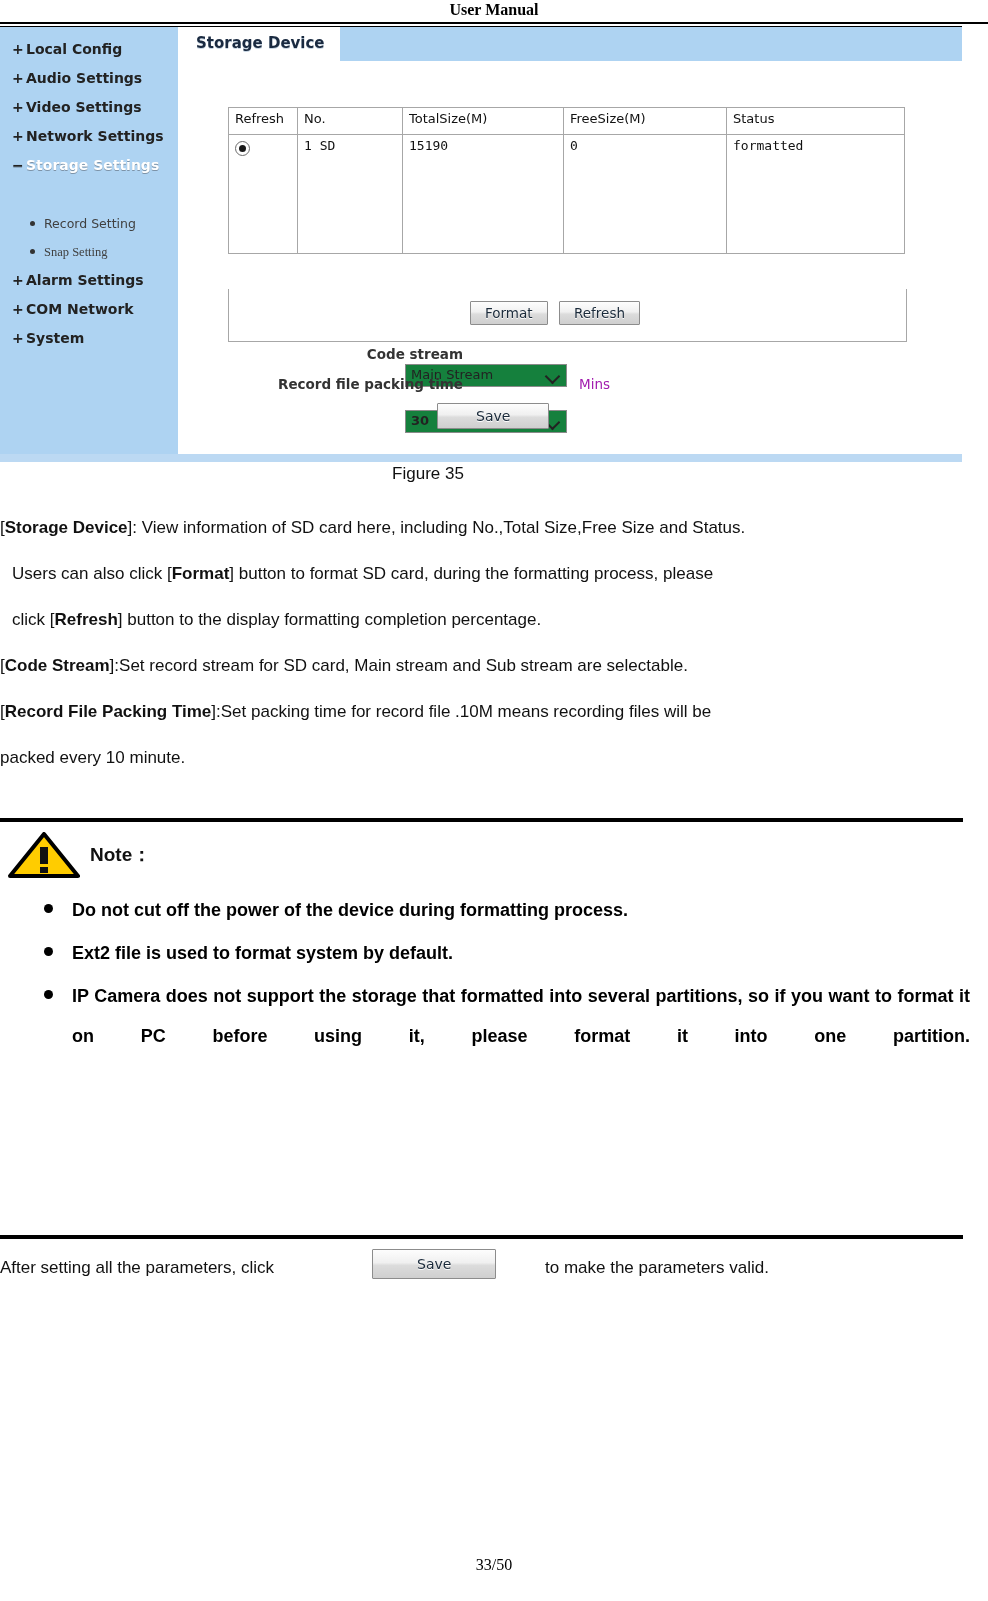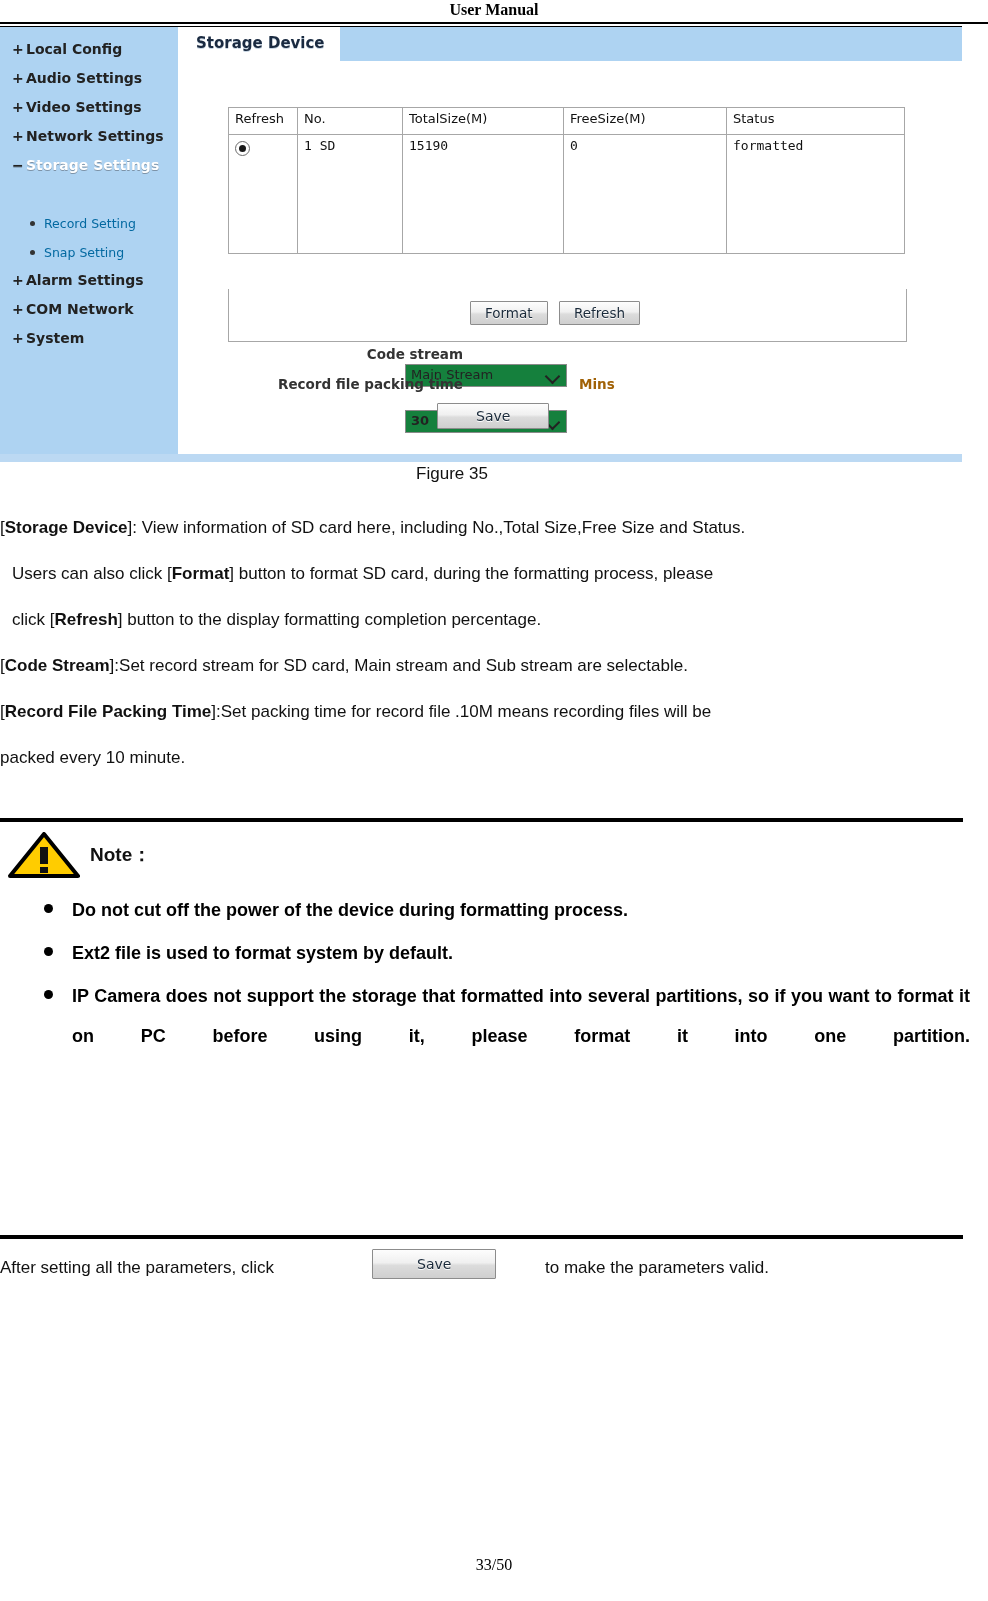--- a/index.html
+++ b/index.html
@@ -40,21 +40,21 @@
     background:#aed3f2;
   }
   .sb-item{
     position:absolute;left:12px;font-size:14px;font-weight:bold;color:#222;
     white-space:nowrap;letter-spacing:0px;
     font-family:"DejaVu Sans", sans-serif;
   }
   .sb-item .pm{display:inline-block;width:14px;color:#222;font-weight:bold;}
   .sb-active{color:#ffffff;text-shadow:0 1px 0 rgba(120,140,160,.9);}
   .sb-sub{
-    position:absolute;left:30px;font-size:12.5px;color:#0369a1;white-space:nowrap;
+    position:absolute;left:30px;font-size:12.5px;color:#404040;white-space:nowrap;
     font-family:"DejaVu Sans", sans-serif;
   }
   .sb-sub .dot{
     display:inline-block;width:5px;height:5px;border-radius:50%;
     background:#333;margin-right:9px;vertical-align:2px;
   }
   .sb-sub.sel{color:#ffffff;}
   .sb-sub.sel .dot{background:#ffffff;}
 
   .tab{
@@ -128,30 +128,30 @@
   .sel .val{
     position:absolute;left:5px;top:2px;font-size:13px;color:#222;
     font-family:"DejaVu Sans", sans-serif;
   }
   .chev{
     position:absolute;right:8px;top:6px;width:9px;height:9px;
     border-left:2px solid #222;border-bottom:2px solid #222;
     transform:rotate(-45deg);
   }
   .mins{
-    position:absolute;left:401px;top:3px;font-size:13.5px;font-weight:bold;
-    color:#a16207;font-family:"DejaVu Sans", sans-serif;
+    position:absolute;left:401px;top:3px;font-size:13.5px;font-weight:normal;
+    color:#a21caf;font-family:"DejaVu Sans", sans-serif;
   }
   .save-wrap{position:absolute;left:259px;top:60px;}
   .btn-save{padding:4px 38px;font-size:14px;}
 
   
   .caption{
     position:absolute;left:0;top:464px;width:856px;text-align:center;
-    font-size:17px;color:#111;font-family:"Liberation Sans", sans-serif;margin-left:24px;
+    font-size:17px;color:#111;font-family:"Liberation Sans", sans-serif;
   }
 
   
   .body-text{
     position:absolute;left:0;top:505px;width:988px;
     font-size:17px;color:#111;line-height:46px;
     font-family:"Liberation Sans", sans-serif;
   }
   .body-text p{margin:0;}
   .body-text .ind{padding-left:12px;}
@@ -232,21 +232,21 @@
       <div class="sb-item sb-active" style="top:130px;">
         <span class="pm">−</span><span>Storage Settings</span>
       </div>
 
       <div class="sb-sub sel" style="top:160px;">
         <span class="dot"></span><span>Device Setting</span>
       </div>
       <div class="sb-sub" style="top:189px;">
         <span class="dot"></span><span>Record Setting</span>
       </div>
-      <div class="sb-sub" style="top:218px;">
+      <div class="sb-sub" style="top:218px;font-family:Liberation Serif, serif;">
         <span class="dot"></span><span>Snap Setting</span>
       </div>
 
       <div class="sb-item" style="top:245px;">
         <span class="pm">+</span><span>Alarm Settings</span>
       </div>
       <div class="sb-item" style="top:274px;">
         <span class="pm">+</span><span>COM Network</span>
       </div>
       <div class="sb-item" style="top:303px;">

